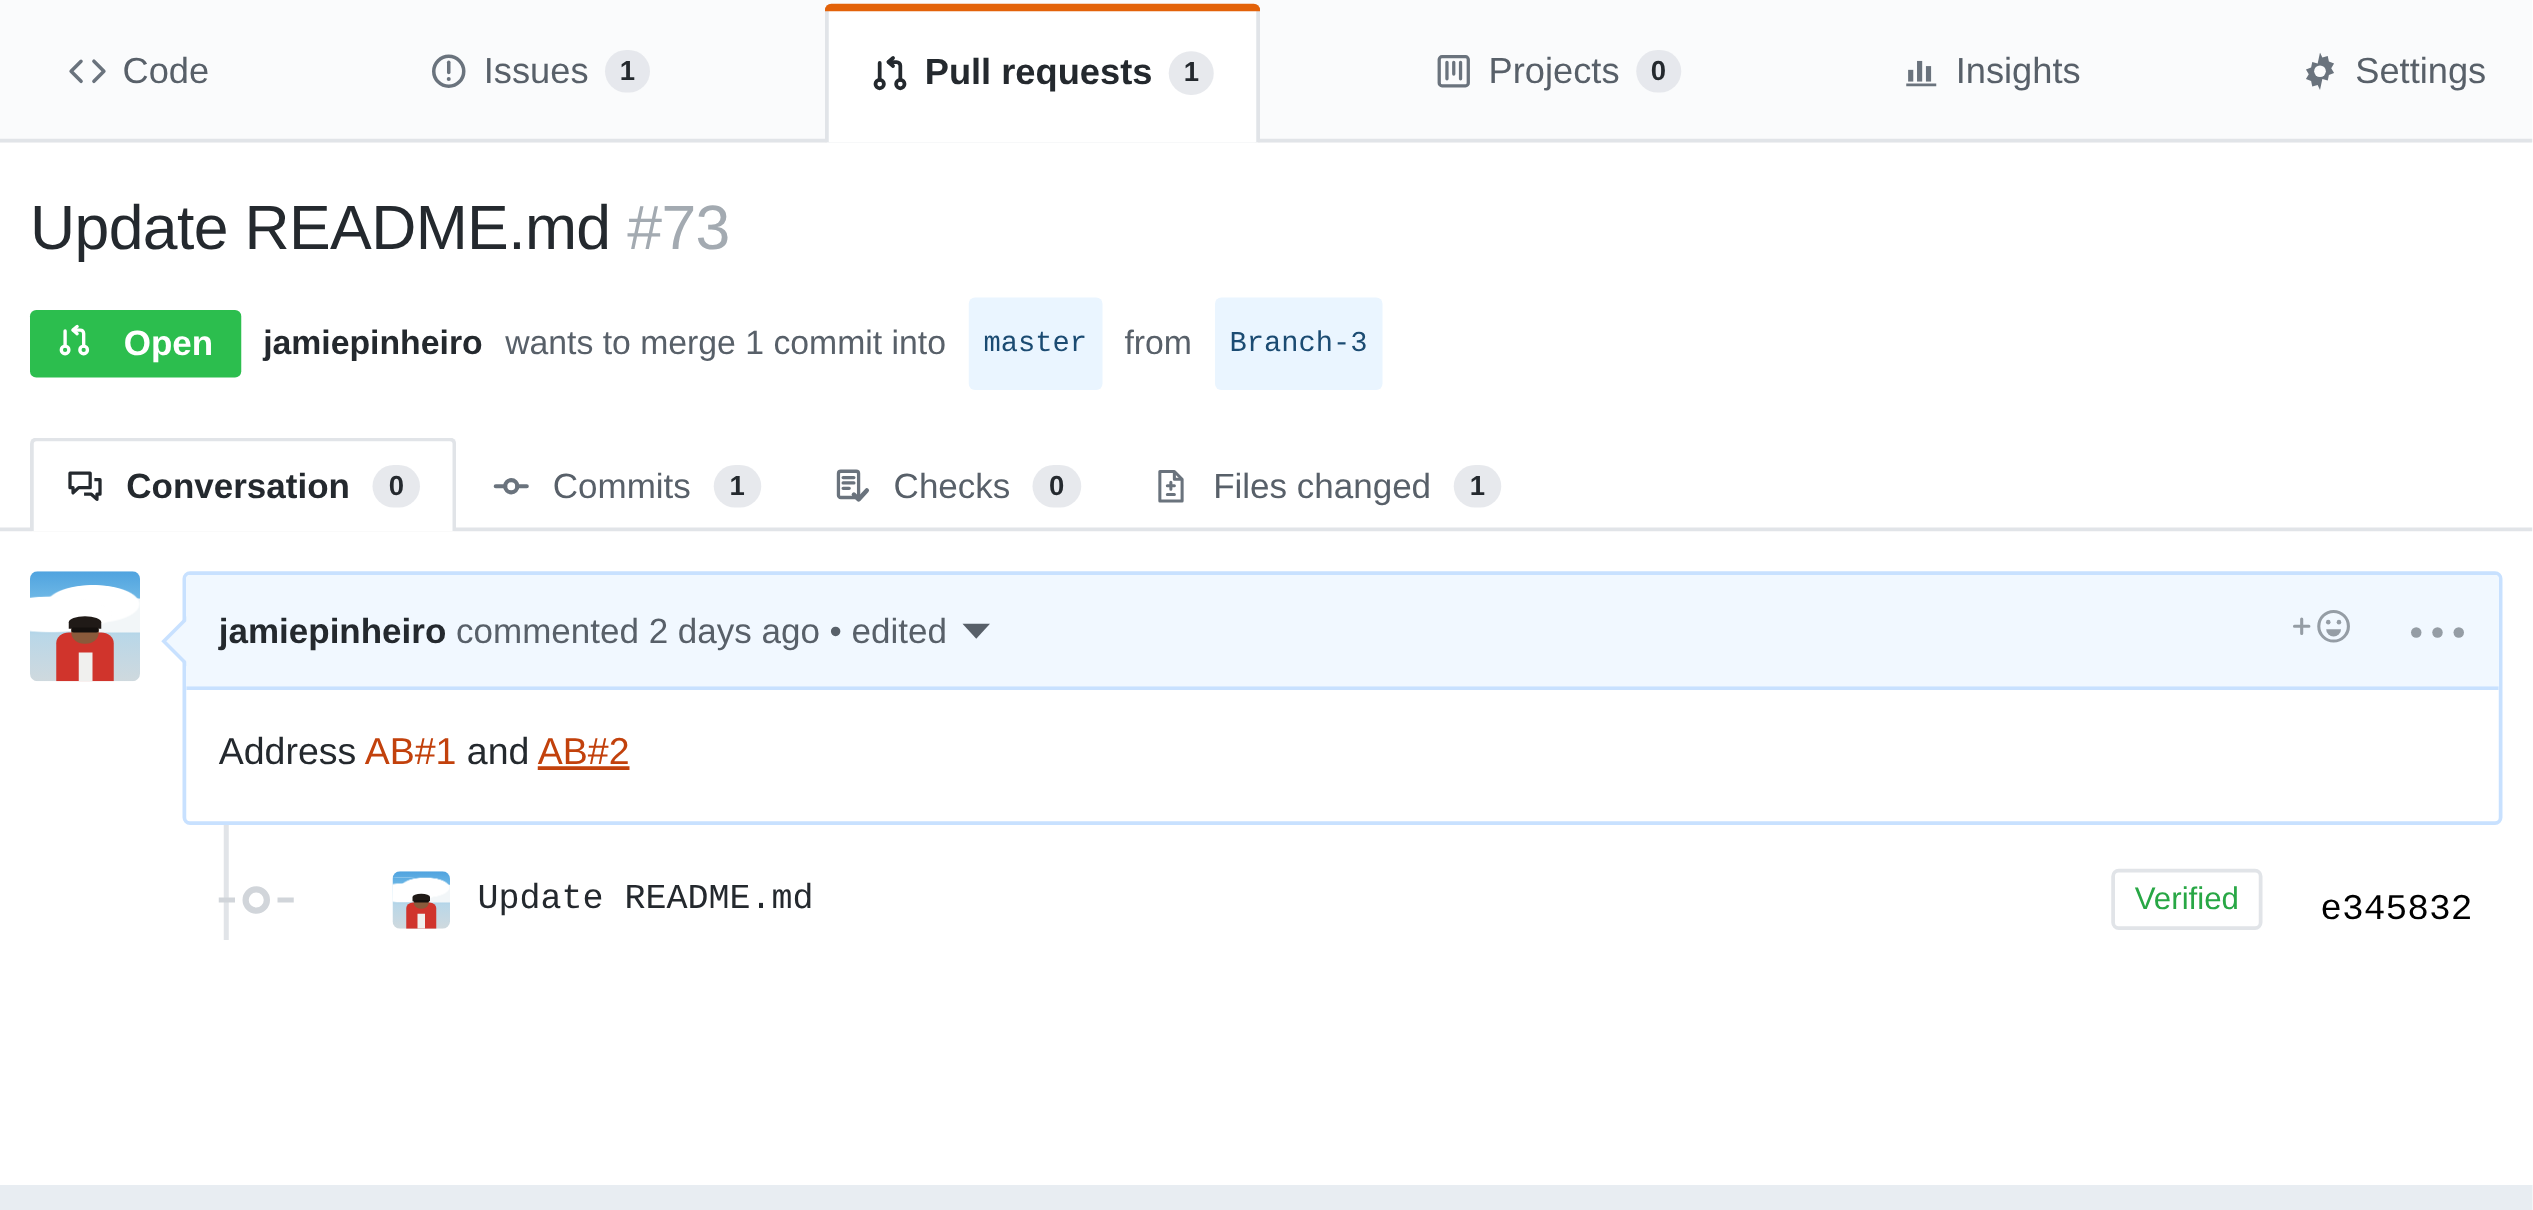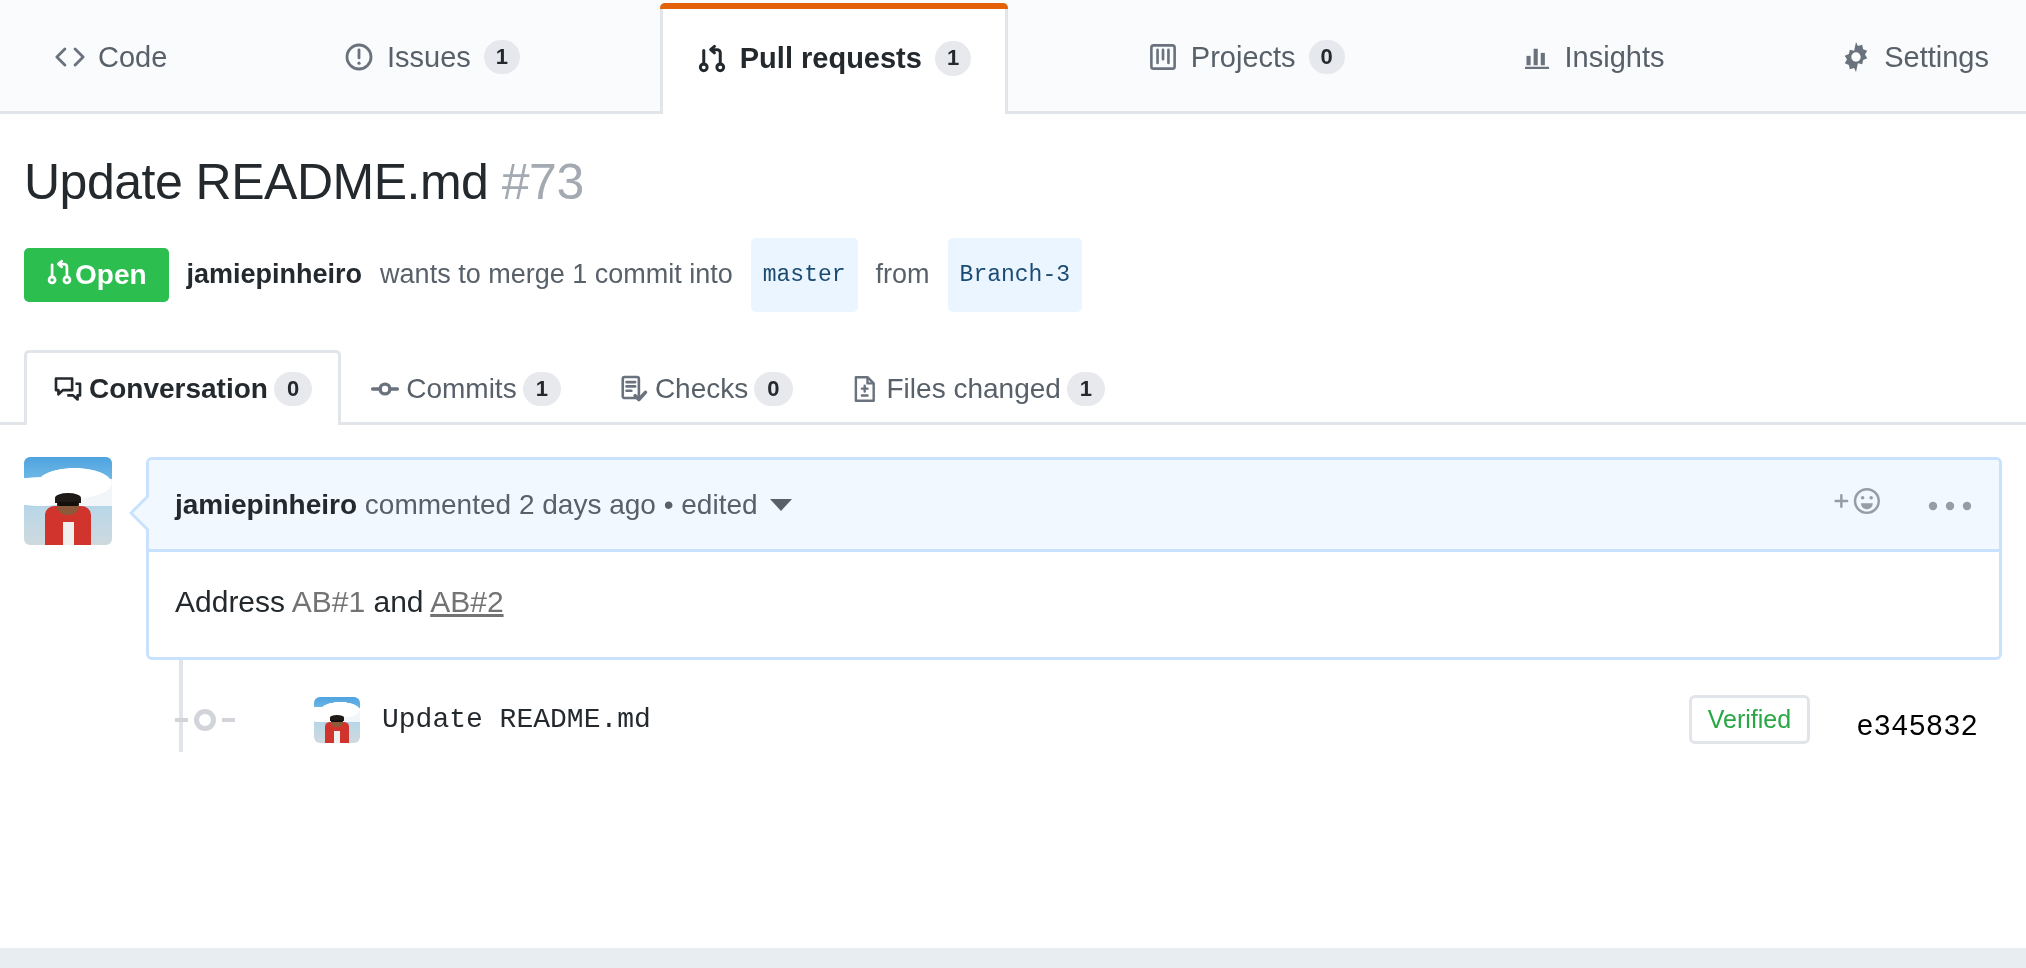--- a/index.html
+++ b/index.html
@@ -84,21 +84,21 @@
     display: flex;
     align-items: center;
     gap: 18px;
     margin-top: 26px;
     font-size: 27px;
     color: #586069;
   }
   .state-badge {
     display: inline-flex;
     align-items: center;
-    gap: 2px;
+    gap: 26px;
     background: #2cbe4e;
     color: #fff;
     font-size: 28px;
     font-weight: 600;
     padding: 11px 22px;
     border-radius: 5px;
     line-height: 1;
   }
   .author { color: #24292e; font-weight: 600; }
   .branch-chip {
@@ -115,21 +115,21 @@
   .subnav-wrap {
     margin-top: 38px;
     padding: 0 24px;
     border-bottom: 3px solid #e1e4e8;
     display: flex;
     align-items: flex-end;
   }
   .sub-tab {
     display: flex;
     align-items: center;
-    gap: 6px;
+    gap: 18px;
     padding: 19px 26px;
     font-size: 28px;
     color: #586069;
     border: 3px solid transparent;
     border-bottom: none;
     border-radius: 5px 5px 0 0;
     margin-bottom: -3px;
     white-space: nowrap;
     cursor: pointer;
   }
@@ -240,21 +240,21 @@
     display:inline-block; width:0; height:0; margin-left:12px;
     border-left:11px solid transparent; border-right:11px solid transparent;
     border-top:12px solid #586069; vertical-align: middle;
   }
   .comment-body {
     padding: 30px 26px 34px 26px;
     font-size: 30px;
     color: #24292e;
     line-height: 1.35;
   }
-  .lnk { color: #737373; text-decoration: none; }
+  .lnk { color: #c2410c; text-decoration: none; }
   .lnk.hovered { text-decoration: underline; }
 
   
   .commit-row {
     display: flex;
     align-items: center;
     padding: 0 24px;
     margin-top: 28px;
     position: relative;
     min-height: 64px;

